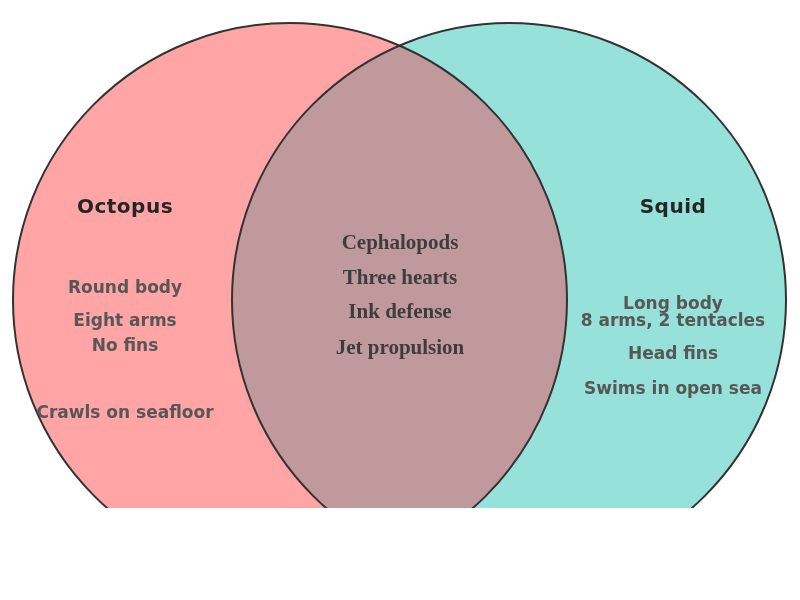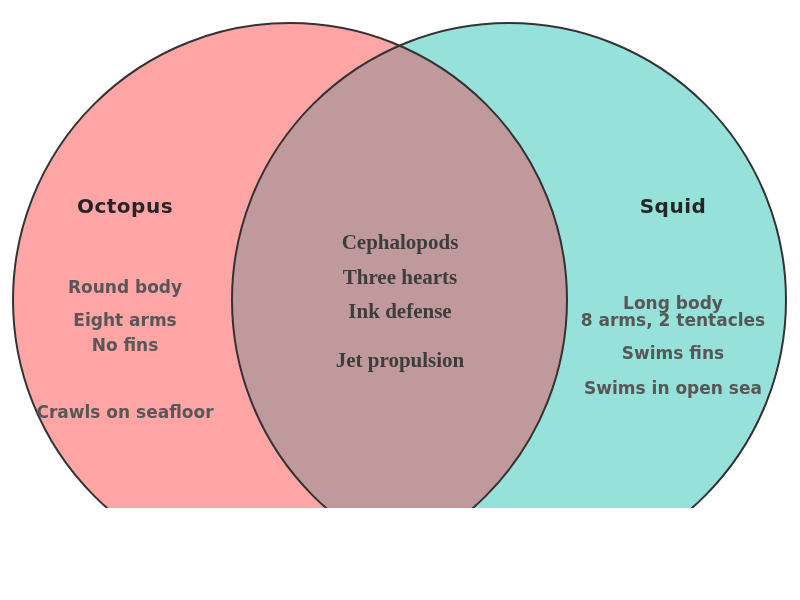--- a/index.html
+++ b/index.html
@@ -64,22 +64,22 @@
 
   <div class="label set-title" style="left:125px; top:206px;">Octopus</div>
   <div class="label side-item" style="left:125px; top:287px;">Round body</div>
   <div class="label side-item" style="left:125px; top:320px;">Eight arms</div>
   <div class="label side-item" style="left:125px; top:345px;">No fins</div>
   <div class="label side-item" style="left:125px; top:412px;">Crawls on seafloor</div>
 
   <div class="label set-title" style="left:673px; top:206px;">Squid</div>
   <div class="label side-item" style="left:673px; top:303px;">Long body</div>
   <div class="label side-item" style="left:673px; top:320px;">8 arms, 2 tentacles</div>
-  <div class="label side-item" style="left:673px; top:353px;">Swims fins</div>
+  <div class="label side-item" style="left:673px; top:353px;">Head fins</div>
   <div class="label side-item" style="left:673px; top:388px;">Swims in open sea</div>
 
   <div class="label center-item" style="left:400px; top:242px;">Cephalopods</div>
   <div class="label center-item" style="left:400px; top:277px;">Three hearts</div>
   <div class="label center-item" style="left:400px; top:311px;">Ink defense</div>
-  <div class="label center-item" style="left:400px; top:360px;text-align:center;">Jet propulsion</div>
+  <div class="label center-item" style="left:400px; top:347px;text-align:center;">Jet propulsion</div>
 
 
 </div>
 
 </body></html>

